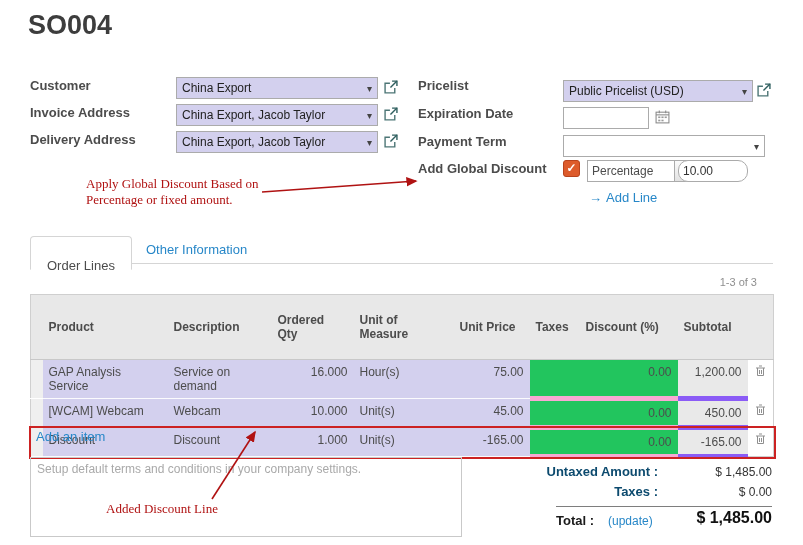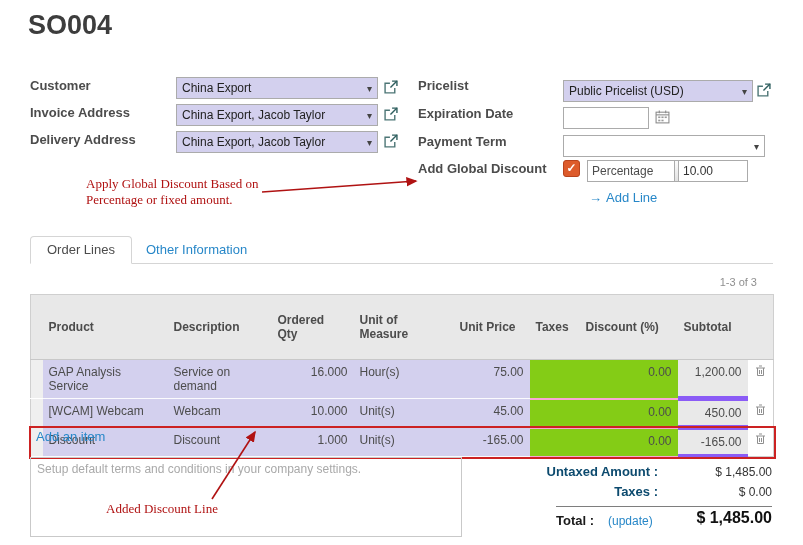--- a/index.html
+++ b/index.html
@@ -15,29 +15,29 @@
   .calbtn{position:absolute; cursor:pointer;}
   .chk{position:absolute; width:17px; height:17px; box-sizing:border-box; background:#dd5b2b; border:1px solid #b8431d; border-radius:3px; color:#fff; font-size:12px; font-weight:bold; text-align:center; line-height:15px; cursor:pointer;}
   .combo{position:absolute; height:22px; box-sizing:border-box; background:#fff; border:1px solid #ababab; display:flex; cursor:pointer;}
   .combo .ctext{flex:1; font-size:12px; padding:3px 4px; white-space:nowrap; overflow:hidden;}
   .combo .cbtn{flex:0 0 15px; border-left:1px solid #ababab; background:linear-gradient(#fbfbfb,#e2e2e2); text-align:center; font-size:10px; line-height:20px; color:#555;}
   .addline{position:absolute; font-size:13px; color:#2787c8; cursor:pointer;}
   .addline .arr{font-weight:bold; margin-right:4px;}
   .note{position:absolute; font-family:"Liberation Serif",serif; font-size:13px; color:#b01212; line-height:1.2;}
   .tabbar{position:absolute; left:30px; top:236px; width:743px; height:28px;}
   .tabline{position:absolute; left:0; bottom:0; width:100%; border-bottom:1px solid #d5d5d5;}
-  .tab-active{position:absolute; left:0; top:0; height:28px; box-sizing:border-box; padding:0 16px; line-height:26px; background:#fff; border:1px solid #d5d5d5; border-bottom:1px solid #fff; border-radius:4px 4px 0 0; font-size:13px; color:#4c4c4c; z-index:2; cursor:pointer;}
+  .tab-active{position:absolute; left:0; top:0; height:28px; box-sizing:border-box; padding:16px 16px; line-height:26px; background:#fff; border:1px solid #d5d5d5; border-bottom:1px solid #fff; border-radius:4px 4px 0 0; font-size:13px; color:#4c4c4c; z-index:2; cursor:pointer;}
   .tab-inactive{position:absolute; left:102px; top:0; line-height:28px; padding:0 14px; font-size:13px; color:#2787c8; cursor:pointer;}
   .pager{position:absolute; right:46px; top:276px; font-size:11px; color:#8f8f8f;}
   .olist{position:absolute; left:30px; top:294px; width:743px; border-collapse:collapse; table-layout:fixed; font-size:12px; color:#4c4c4c; border:1px solid #cfcfcf;}
   .olist th{background:#e8e8e8; font-weight:bold; font-size:12px; color:#4c4c4c; padding:18px 6px; border-bottom:1px solid #c8c8c8; text-align:left; overflow:hidden;}
   .olist td{padding:5px 6px; vertical-align:top; overflow:hidden;}
   .ar{text-align:right;}
   .lav{background:#d3d0ee; border-bottom:1px solid #fbfbfd;}
-  .wht{background:#84cc16; border-bottom:2px solid #f9a8d4;}
+  .wht{background:#22c55e; border-bottom:5px solid #f9a8d4;}
   .gry{background:#e9e9e9; border-bottom:5px solid #8b5cf6;}
   .hdl{background:#efefef; border-bottom:1px solid #fff; padding:0;}
   th.hdl{background:#e8e8e8;}
   .del{background:#fff; text-align:center; padding:6px 2px;}
   tr.highlight{outline:2px solid #cc2222;margin-left:36px;}
   .additem{position:absolute; left:36px; top:429px; font-size:13px; color:#2787c8; cursor:pointer;}
   .terms{position:absolute; left:30px; top:457px; width:432px; height:80px; box-sizing:border-box; border:1px solid #c9c9c9; padding:4px 6px; font-size:12px; color:#a9a9a9;}
   .tlabel{position:absolute; font-size:13px; font-weight:bold; color:#0c4a6e; text-align:right; width:190px; left:468px;}
   .tval{position:absolute; font-size:12px; color:#333; text-align:right; width:108px; left:664px;}
   .tsep{position:absolute; left:556px; top:506px; width:216px; border-top:1px solid #7e7e7e;}
@@ -125,21 +125,21 @@
     <span class="txt"></span>
     <span class="chev">▾</span>
   </div>
 
   <div class="lbl" style="left:418px;top:161px">Add Global Discount</div>
   <span class="chk" style="left:563px;top:160px"><span>✓</span></span>
   <div class="combo" style="left:587px;top:160px;width:104px">
     <span class="ctext">Percentage</span>
     <span class="cbtn">▾</span>
   </div>
-  <input class="inp" style="left: 678px; top: 160px; width: 70px;" value="10.00">
+  <input class="inp" style="left: 678px; top: 160px; width: 70px; border-radius: 10px;" value="10.00">
 
   <div class="addline" style="left:589px;top:190px">
     <span class="arr">→</span><span>Add Line</span>
   </div>
 
   <div class="note" style="left:86px;top:176px">
     <div>Apply Global Discount Based on</div>
     <div>Percentage or fixed amount.</div>
   </div>
 

